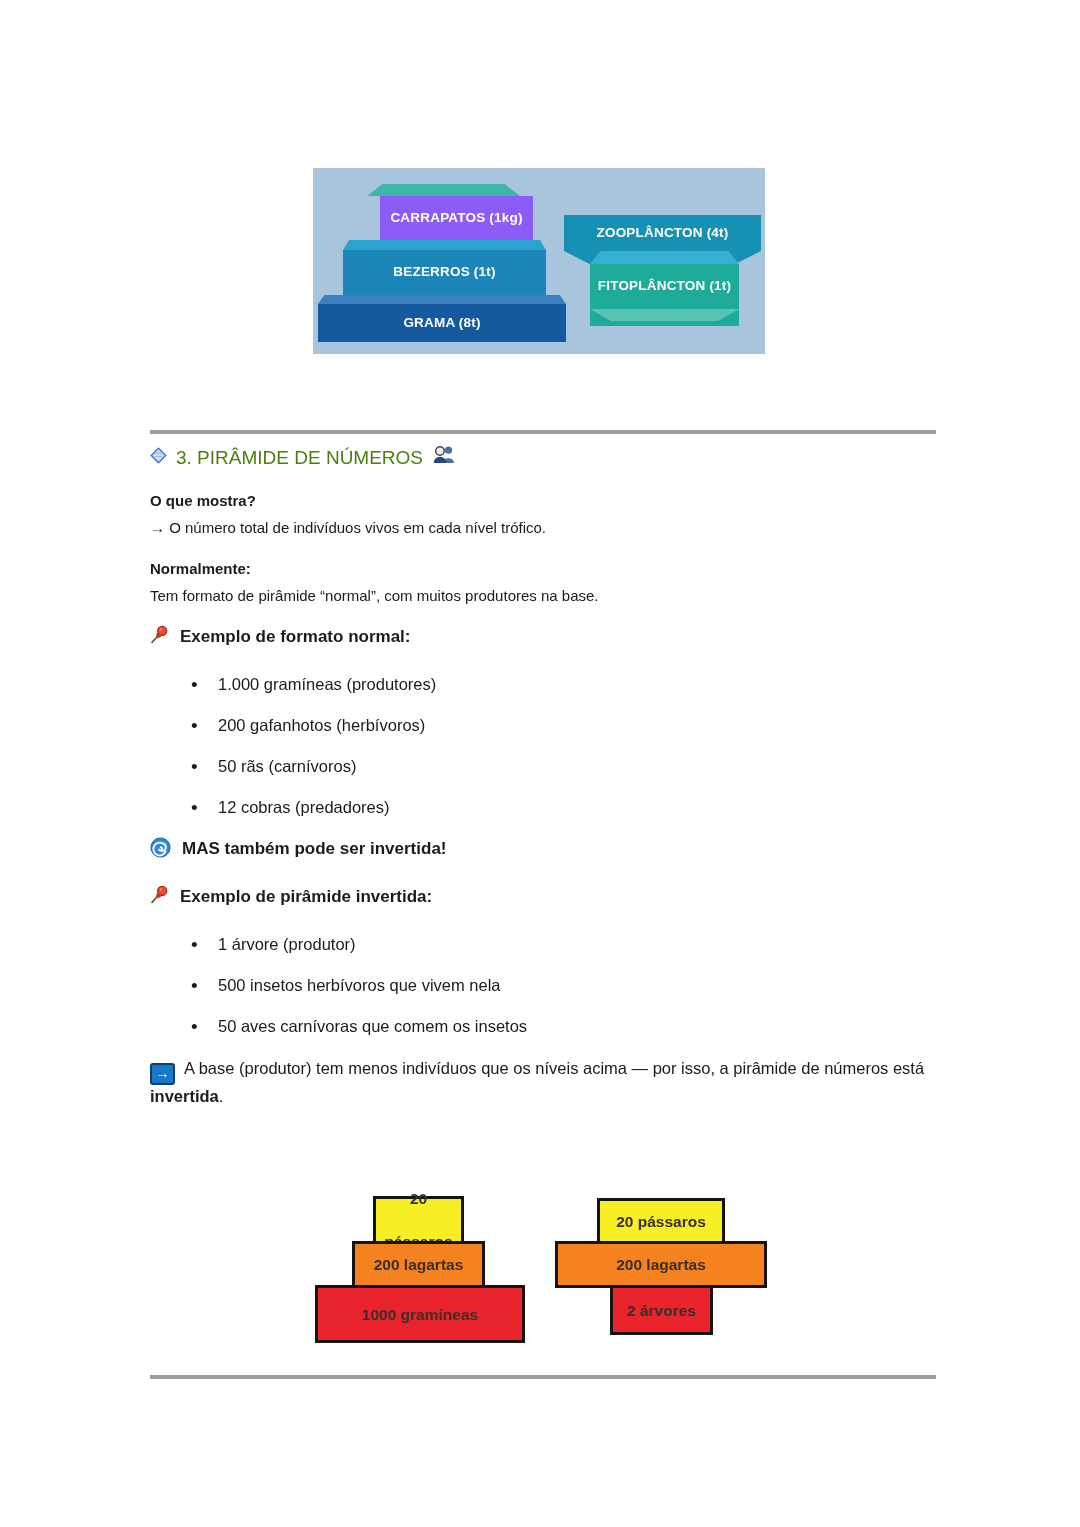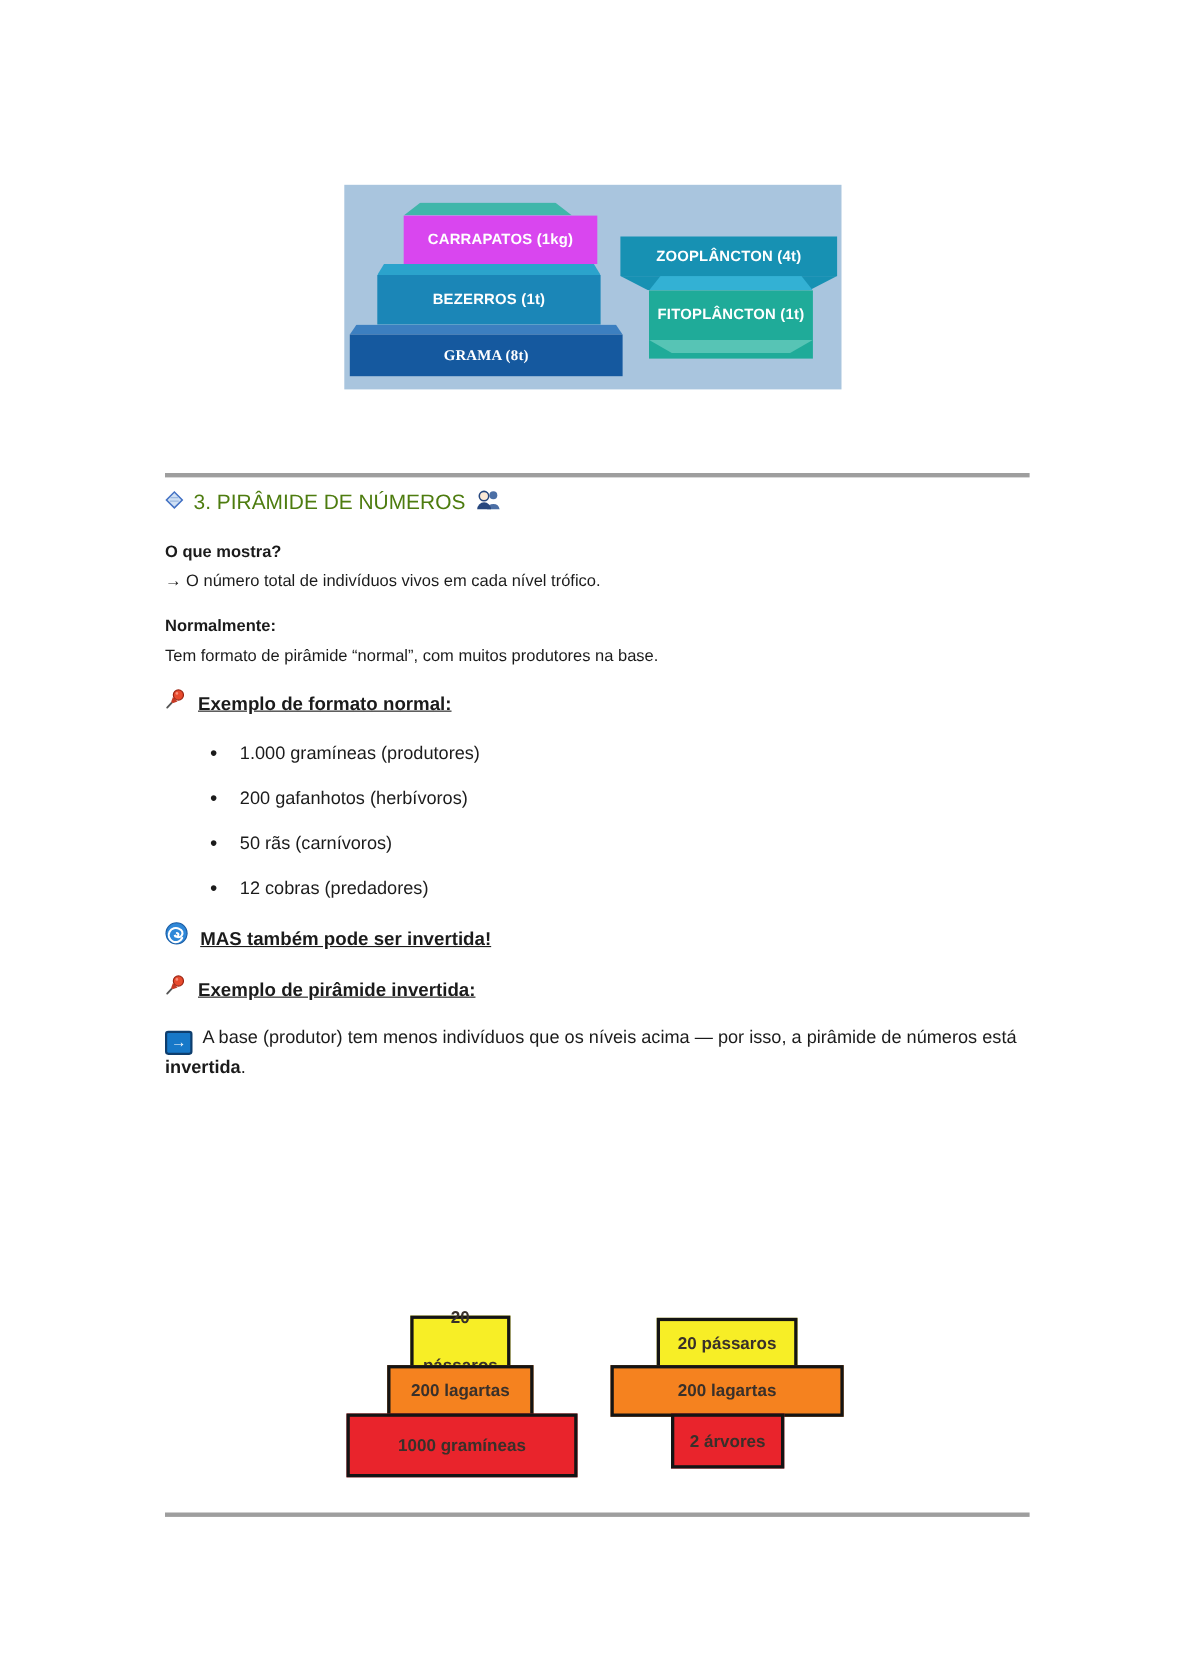--- a/index.html
+++ b/index.html
@@ -19,27 +19,27 @@
   .fig-biomass { position:absolute; left:313px; top:168px; width:452px; height:186px; background:#a9c5de; }
   .fig-biomass .blk { position:absolute; }
   .lbl {
     position:absolute; left:0; width:100%; text-align:center;
     color:#ffffff; font-weight:bold; font-size:13.5px; letter-spacing:.2px;
     white-space:nowrap;
   }
   
   .carr-top  { left:54px;  top:16px;  width:153px; height:12px; background:#40b6aa;
                clip-path:polygon(10% 0,90% 0,100% 100%,0 100%); }
-  .carr-front{ left:54px;  top:28px;  width:176px; height:44px; background:#d946ef; }
+  .carr-front{ left:67px;  top:28px;  width:153px; height:44px; background:#8b5cf6; }
   .bez-top   { left:30px;  top:72px;  width:203px; height:10px; background:#2ba3cc;
                clip-path:polygon(3% 0,97% 0,100% 100%,0 100%); }
   .bez-front { left:30px;  top:82px;  width:203px; height:45px; background:#1b86b7; }
   .gra-top   { left:5px;   top:127px; width:248px; height:9px;  background:#3c7fc0;
                clip-path:polygon(2.5% 0,97.5% 0,100% 100%,0 100%); }
-  .gra-front { left:5px;   top:136px; width:248px; height:38px; background:#15599f;font-family:Liberation Serif, serif; }
+  .gra-front { left:5px;   top:136px; width:248px; height:38px; background:#15599f; }
   
   .zoo-front { left:251px; top:47px;  width:197px; height:36px; background:#1791b3; }
   .zoo-bevel { left:251px; top:83px;  width:197px; height:13px; background:#1791b3;
                clip-path:polygon(0 0,100% 0,87% 100%,13% 100%); }
   .fito-topface { left:277px; top:83px; width:149px; height:13px; background:#33b1d4;
                clip-path:polygon(7% 0,93% 0,100% 100%,0 100%); }
   .fito-front{ left:277px; top:96px;  width:149px; height:62px; background:#1fab99; }
   .fito-bottom{ left:277px; top:141px; width:149px; height:12px; background:#57c4b5;
                clip-path:polygon(0 0,100% 0,86% 100%,14% 100%); }
 
@@ -47,22 +47,22 @@
   .content { position:absolute; left:150px; top:444px; width:782px; }
   .heading-row { display:flex; align-items:center; gap:9px; color:#4d7c0f;
                  font-size:19px; line-height:26px; margin-bottom:16px; }
   .heading-row .htext { white-space:nowrap; }
   .icon { flex:0 0 auto; display:inline-block; }
 
   p.block { font-size:15px; line-height:27px; }
   .mt14 { margin-top:14px; }
   b, strong { font-weight:bold; }
 
-  .marker-row { display:flex; align-items:flex-end; gap:11px; margin-top:16px;
-                font-weight:bold; font-size:17px; line-height:24px;text-decoration:underline; }
+  .marker-row { display:flex; align-items:flex-start; gap:11px; margin-top:16px;
+                font-weight:bold; font-size:17px; line-height:24px; }
 
   ul.bullets { list-style:none; margin:22px 0 0 0; font-size:16.5px; }
   ul.bullets li { position:relative; padding-left:68px; margin-bottom:19px; line-height:22px; }
   ul.bullets li::before { content:"\2022"; position:absolute; left:41px; top:1px;
                           font-size:19px; color:#1b1b1b; }
 
   .conclusion { margin-top:20px; font-size:16.5px; line-height:23px; }
   .arrow-badge {
     display:inline-flex; width:25px; height:22px; margin-right:9px;
     background:#1778c8; border:2px solid #0e3e6e; border-radius:3px;
@@ -183,20 +183,25 @@
       <svg width="19" height="19" viewBox="0 0 19 19">
         <line x1="6" y1="13" x2="2" y2="17.3" stroke="#555555" stroke-width="1.7" stroke-linecap="round"></line>
         <path d="M7.2 7.6 L11.4 11.8 L7 13.4 L5.6 12 Z" fill="#c63a24"></path>
         <circle cx="12.2" cy="5.8" r="4.6" fill="#e84b2e" stroke="#9c2412" stroke-width="1.1"></circle>
         <circle cx="10.8" cy="4.4" r="1.2" fill="#f7917c"></circle>
       </svg>
     </span>
     <span>Exemplo de pirâmide invertida:</span>
   </div>
 
+  <ul class="bullets">
+    <li>1 árvore (produtor)</li>
+    <li>500 insetos herbívoros que vivem nela</li>
+    <li>50 aves carnívoras que comem os insetos</li>
+  </ul>
 
   <p class="conclusion">
     <span class="arrow-badge">→</span><span>A base (produtor) tem menos indivíduos que os níveis acima — por isso, a pirâmide de números está </span><strong>invertida</strong><span>.</span>
   </p>
 </div>
 
 <div>
   <div class="nblock n-yellow l-y">
     <span>20</span>
     <span>pássaros</span>

